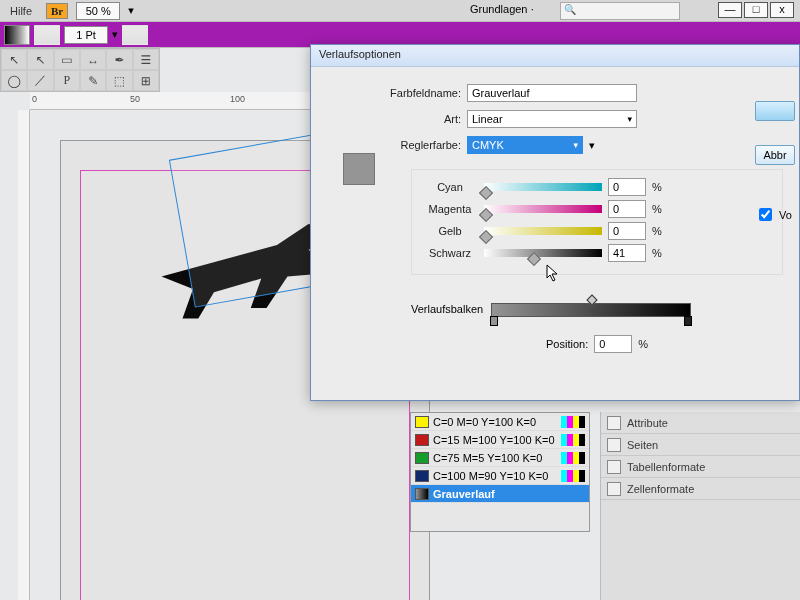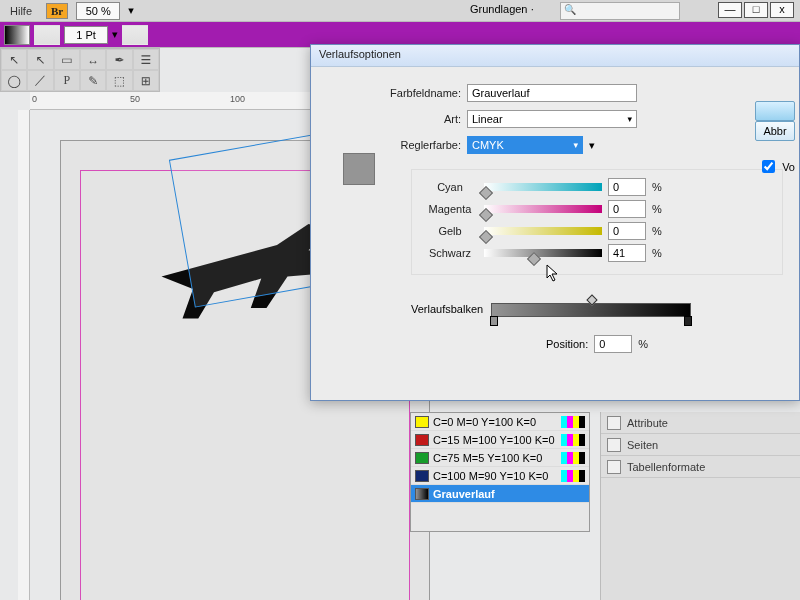--- a/index.html
+++ b/index.html
@@ -63,21 +63,21 @@
 .val-input { width:38px; height:18px; border:1px solid #999; background:#fff; text-align:left; padding-left:4px; }
 .pct { color:#222; }
 
 .verlaufsbalken { margin-top:28px; margin-left:80px; }
 .vb-row { display:flex; align-items:flex-start; gap:8px; }
 .vb-track { width:200px; height:14px; border:1px solid #555; background:linear-gradient(90deg,#959595,#000); position:relative; }
 .vb-diamond { position:absolute; top:-8px; width:8px; height:8px; background:#ccc; border:1px solid #333; transform:rotate(45deg); }
 .vb-stop { position:absolute; bottom:-10px; width:8px; height:10px; background:#222; border:1px solid #000; }
 .pos-row { margin-top:18px; display:flex; align-items:center; gap:6px; justify-content:center; }
 
-.dlg-buttons { position:absolute; right:4px; top:34px; display:flex; flex-direction:column; gap:0; align-items:flex-end; }
+.dlg-buttons { position:absolute; right:4px; top:34px; display:flex; flex-direction:column; gap:24px; align-items:flex-start; }
 .dlg-btn { width:40px; height:20px; border:1px solid #6ea3c6; background:linear-gradient(#f5fbff,#d4e8f6); border-radius:2px; text-align:center; line-height:18px; }
 .dlg-check { display:flex; align-items:center; gap:4px; margin-top:16px; }
 
 .cursor { position:absolute; left:546px; top:264px; width:14px; height:18px; pointer-events:none; z-index:50;}
 .cursor svg { width:14px; height:18px; }
 .plane { position:absolute; left:90px; top:60px; width:210px; height:130px; }
 </style>
 </head>
 <body>
 
@@ -190,20 +190,24 @@
       <span>Attribute</span>
     </div>
   <div class="sp-item">
       <div class="sp-icon"></div>
       <span>Seiten</span>
     </div>
   <div class="sp-item">
       <div class="sp-icon"></div>
       <span>Tabellenformate</span>
     </div>
+  <div class="sp-item">
+      <div class="sp-icon"></div>
+      <span>Zellenformate</span>
+    </div>
 </div>
 
 <div class="dialog">
   <div class="dlg-title">Verlaufsoptionen</div>
   <div class="dlg-body">
     <div class="field-row">
       <label>Farbfeldname:</label>
       <input class="tinput" style="width: 170px;" value="Grauverlauf">
     </div>
     <div class="field-row">

